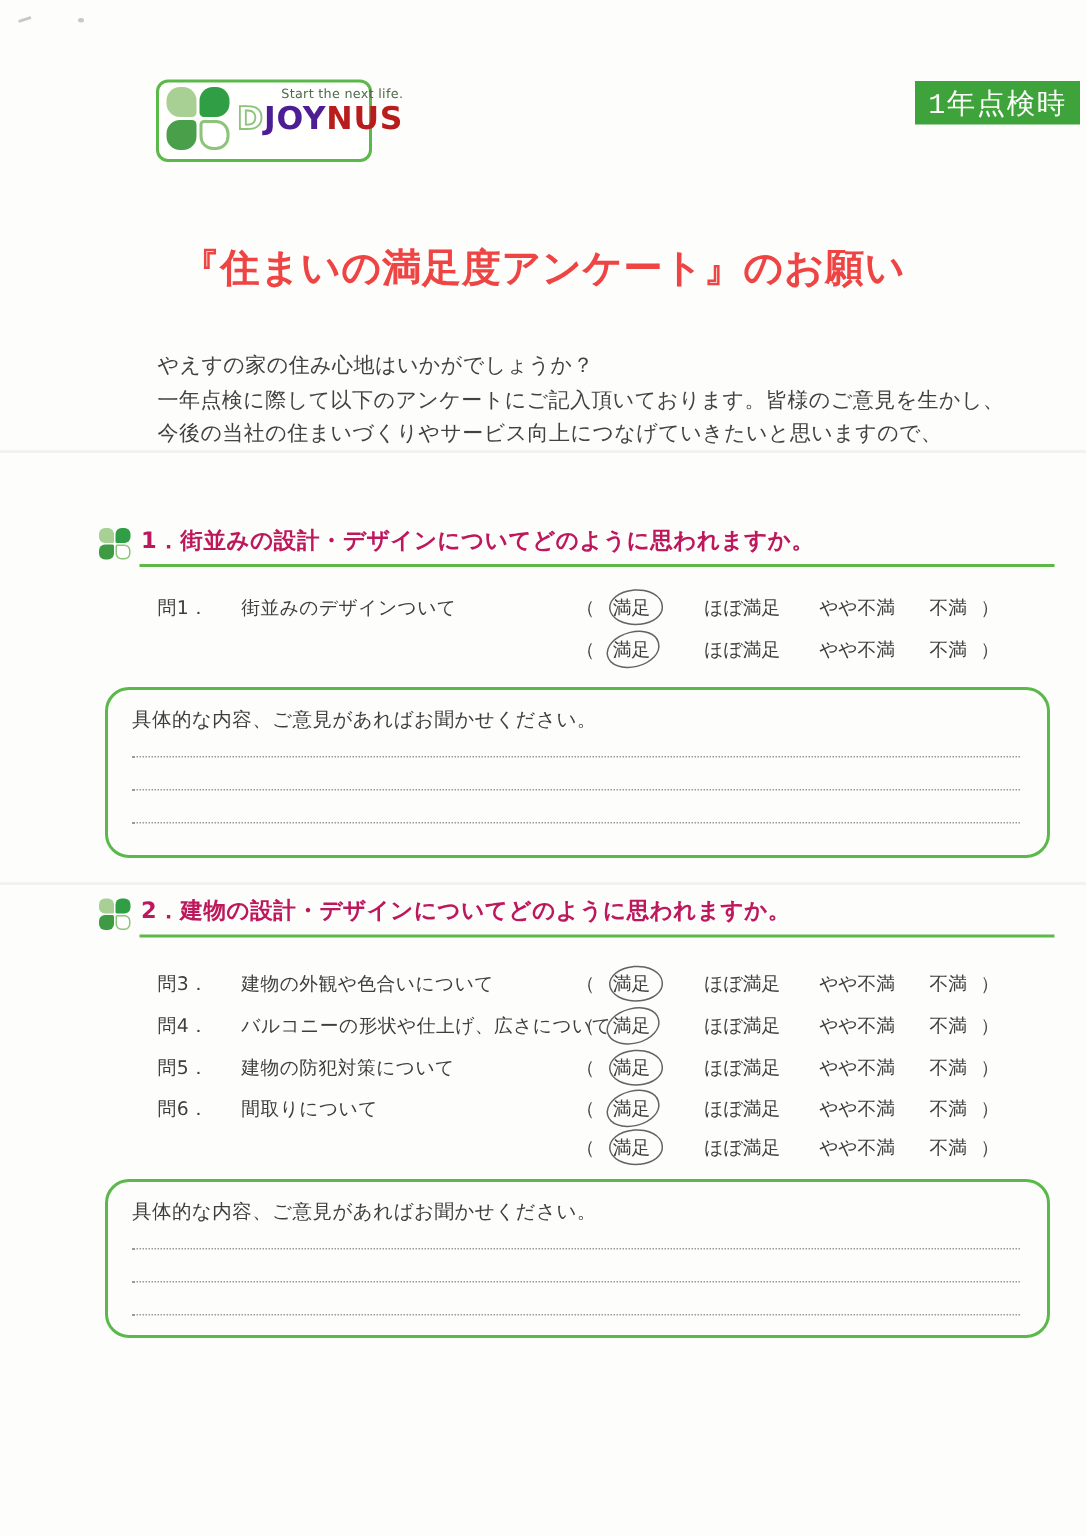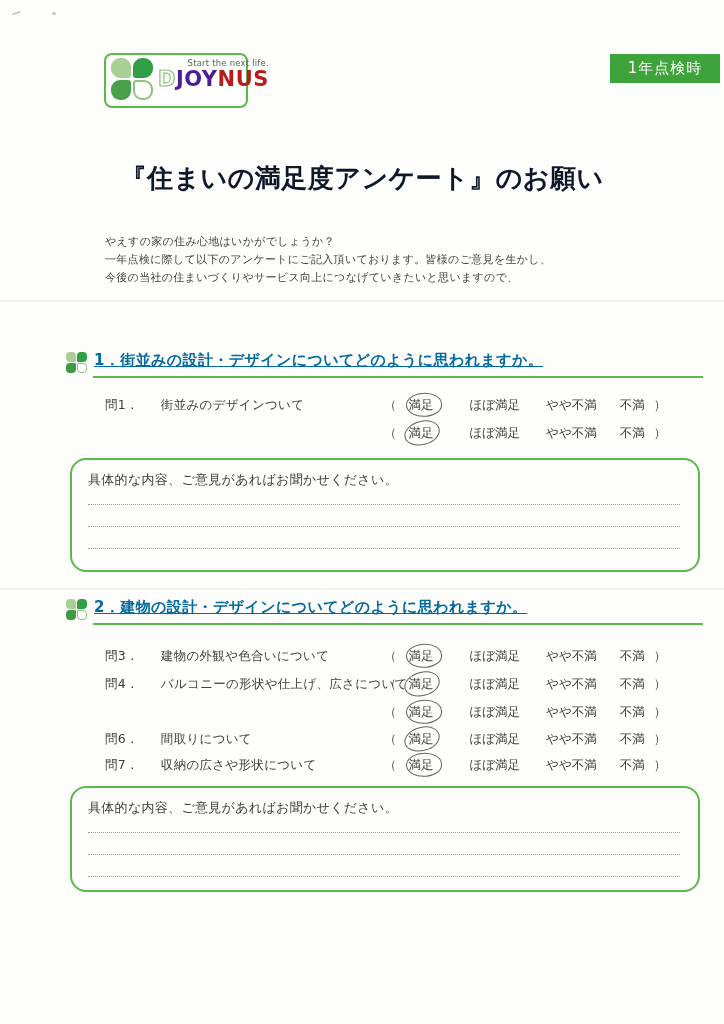--- a/index.html
+++ b/index.html
@@ -35,46 +35,46 @@
   .logo-text { margin-left:5px; display:flex; flex-direction:column; align-items:flex-end; }
   .logo-tagline { font-size:8.5px; color:#4f6b4c; letter-spacing:.2px; margin-bottom:1px; }
   .logo-brand { font-size:21px; font-weight:bold; line-height:1; letter-spacing:.5px; }
   .logo-brand .d   { color:#ffffff; -webkit-text-stroke:1.2px #8cc479; text-stroke:1.2px #8cc479; }
   .logo-brand .joy { color:#4c1d95; }
   .logo-brand .nus { color:#b91c1c; font-weight:bold; }
 
   
   .badge {
     position:absolute; left:610px; top:54px; width:110px; height:29px;
-    background:#3ea33b; color:#fbfdf8; font-size:15px; letter-spacing:1px;
-    display:flex; align-items:center; justify-content:center;
+    background:#3ea33b; color:#fbfdf8; font-size:19px; letter-spacing:1px;
+    display:flex; align-items:center; justify-content:center;font-family:Liberation Mono, monospace;
   }
 
   
   .doc-title {
     position:absolute; left:0; top:161px; width:100%;
-    text-align:center; font-size:26px; font-weight:bold; color:#0f172a;
+    text-align:center; font-size:26px; font-weight:bold; color:#ef4444;
     letter-spacing:.5px;
   }
 
   
-  .intro { position:absolute; left:105px; top:233px; font-size:11px; color:#424242; line-height:1.62; letter-spacing:.3px; }
+  .intro { position:absolute; left:105px; top:233px; font-size:14px; color:#424242; line-height:1.62; letter-spacing:.3px; }
 
   
   .section-head { position:absolute; left:0; width:100%; }
   .section-head .clover-sm {
     position:absolute; left:66px; top:1px;
     display:grid; grid-template-columns:10px 10px; grid-template-rows:10px 10px; gap:1px;
   }
   .clover-sm .leaf { width:10px; height:10px; }
   .clover-sm .tl { background:#a8cf94; border-radius:4px 4px 1px 4px; }
   .clover-sm .tr { background:#2f9e44; border-radius:4px 4px 4px 1px; }
   .clover-sm .bl { background:#3f9b43; border-radius:4px 1px 4px 4px; }
   .clover-sm .br { background:#fff; border:1.5px solid #8cc479; border-radius:1px 4px 4px 4px; }
-  .section-head .head-text { position:absolute; left:94px; top:0; font-size:15px; font-weight:bold; color:#0369a1; letter-spacing:.4px;text-decoration:underline; }
+  .section-head .head-text { position:absolute; left:94px; top:0; font-size:15px; font-weight:bold; color:#be185d; letter-spacing:.4px; }
   .section-head .head-rule { position:absolute; left:93px; top:25px; width:610px; height:2px; background:#5db84a; }
 
   
   .qrow { position:absolute; left:0; width:100%; height:18px; font-size:12.5px; color:#3e3e3e; }
   .qrow .qlabel { position:absolute; left:105px; top:0; white-space:nowrap; letter-spacing:.3px; }
   .qrow .qno { margin-right:22px; }
   .qrow .opts { position:absolute; left:384px; top:0; display:flex; align-items:center; white-space:nowrap; }
   .opts .paren { color:#4a4a4a; }
   .opts .o1 { margin-left:12px; position:relative; }
   .opts .o2 { margin-left:36px;text-align:right; }
@@ -203,20 +203,21 @@
       <span class="paren">（</span>
       <span class="o1"><span>満足</span><i class="sel-circle"></i></span>
       <span class="o2">ほぼ満足</span>
       <span class="o3">やや不満</span>
       <span class="o4">不満</span>
       <span class="paren">）</span>
     </span>
   </div>
 
   <div class="qrow" style="top:704px">
+    <span class="qlabel"><span class="qno">問5．</span><span>建物の防犯対策について</span></span>
     <span class="opts">
       <span class="paren">（</span>
       <span class="o1"><span>満足</span><i class="sel-circle"></i></span>
       <span class="o2">ほぼ満足</span>
       <span class="o3">やや不満</span>
       <span class="o4">不満</span>
       <span class="paren">）</span>
     </span>
   </div>
 
@@ -226,21 +227,20 @@
       <span class="paren">（</span>
       <span class="o1"><span>満足</span><i class="sel-circle"></i></span>
       <span class="o2">ほぼ満足</span>
       <span class="o3">やや不満</span>
       <span class="o4">不満</span>
       <span class="paren">）</span>
     </span>
   </div>
 
   <div class="qrow" style="top:757px">
-    <span class="qlabel"><span class="qno">問7．</span><span>収納の広さや形状について</span></span>
     <span class="opts">
       <span class="paren">（</span>
       <span class="o1"><span>満足</span><i class="sel-circle"></i></span>
       <span class="o2">ほぼ満足</span>
       <span class="o3">やや不満</span>
       <span class="o4">不満</span>
       <span class="paren">）</span>
     </span>
   </div>
 

